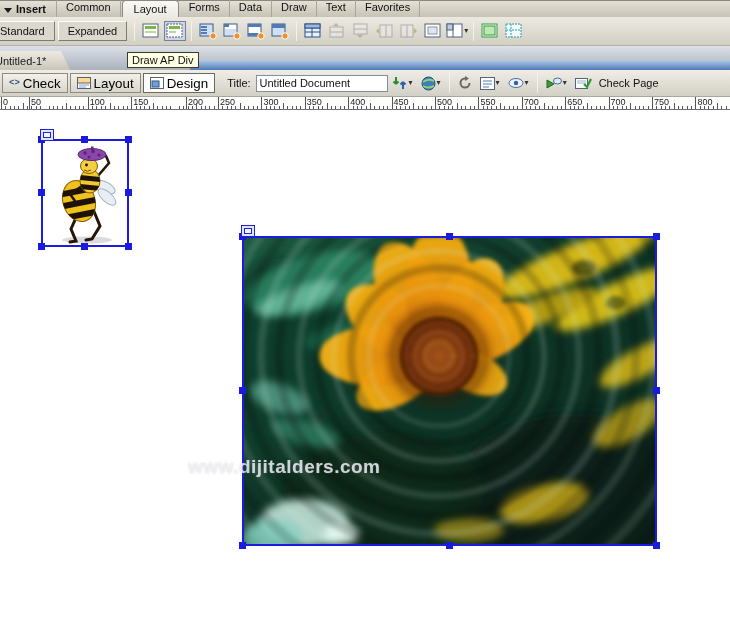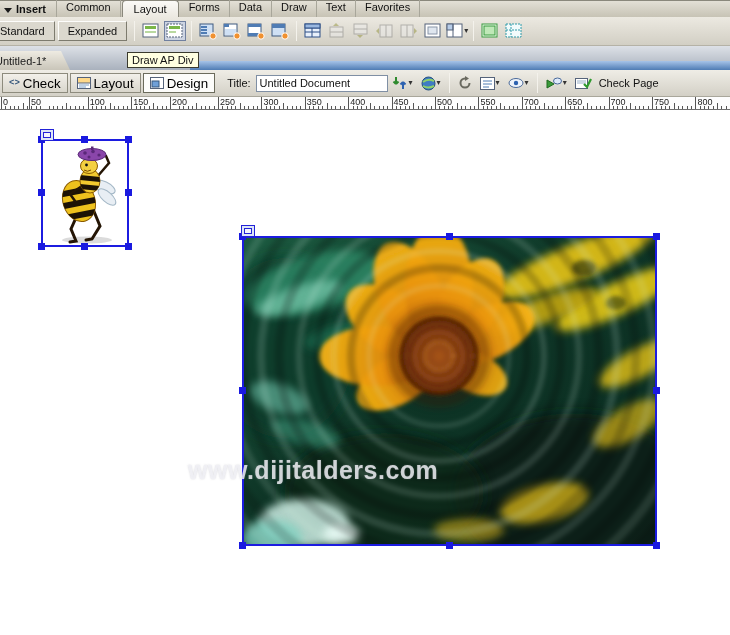--- a/index.html
+++ b/index.html
@@ -74,21 +74,21 @@
 
   .ap-div{position:absolute;border:2px solid #1c1ce0;z-index:5;background:#fff;}
   .ap-bee{left:41px;top:29px;width:88px;height:108px;}
   .ap-flower{left:242px;top:126px;width:415px;height:310px;}
   .hd{position:absolute;width:7px;height:7px;background:#1a1ae0;z-index:8;}
   .hd.nw{left:-5px;top:-5px;} .hd.n{left:calc(50% - 4px);top:-5px;} .hd.ne{right:-5px;top:-5px;}
   .hd.e{right:-5px;top:calc(50% - 4px);} .hd.se{right:-5px;bottom:-5px;} .hd.s{left:calc(50% - 4px);bottom:-5px;}
   .hd.sw{left:-5px;bottom:-5px;} .hd.w{left:-5px;top:calc(50% - 4px);}
 
   .watermark{position:absolute;left:188px;top:346px;z-index:30;pointer-events:none;
-    font-size:25px;font-weight:bold;letter-spacing:.5px;color:rgba(243,243,248,.82);
+    font-size:19px;font-weight:bold;letter-spacing:.5px;color:rgba(243,243,248,.82);
     text-shadow:0 0 2px rgba(140,140,155,.35);}
   svg{display:block;}
 </style>
 </head>
 <body>
 
 <div class="screen">
 
   <div class="insert-bar">
     <span class="collapse-arrow"></span>
@@ -311,21 +311,21 @@
         </svg>
     </span>
     <span class="checkpage-label">Check Page</span>
   </div>
 
   <div class="ruler">
       <span class="rlabel" style="left: 1px;">0</span>
       <span class="rlabel" style="left: 29px;">50</span>
       <span class="rlabel" style="left: 87.8px;">100</span>
       <span class="rlabel" style="left: 131.2px;">150</span>
-      <span class="rlabel" style="left: 170px;">200</span>
+      <span class="rlabel" style="left: 186px;">200</span>
       <span class="rlabel" style="left: 218px;">250</span>
       <span class="rlabel" style="left: 261.4px;">300</span>
       <span class="rlabel" style="left: 304.8px;">350</span>
       <span class="rlabel" style="left: 348.2px;">400</span>
       <span class="rlabel" style="left: 391.6px;">450</span>
       <span class="rlabel" style="left: 435px;">500</span>
       <span class="rlabel" style="left: 478.4px;">550</span>
       <span class="rlabel" style="left: 521.8px;">700</span>
       <span class="rlabel" style="left: 565.2px;">650</span>
       <span class="rlabel" style="left: 608.6px;">700</span>

